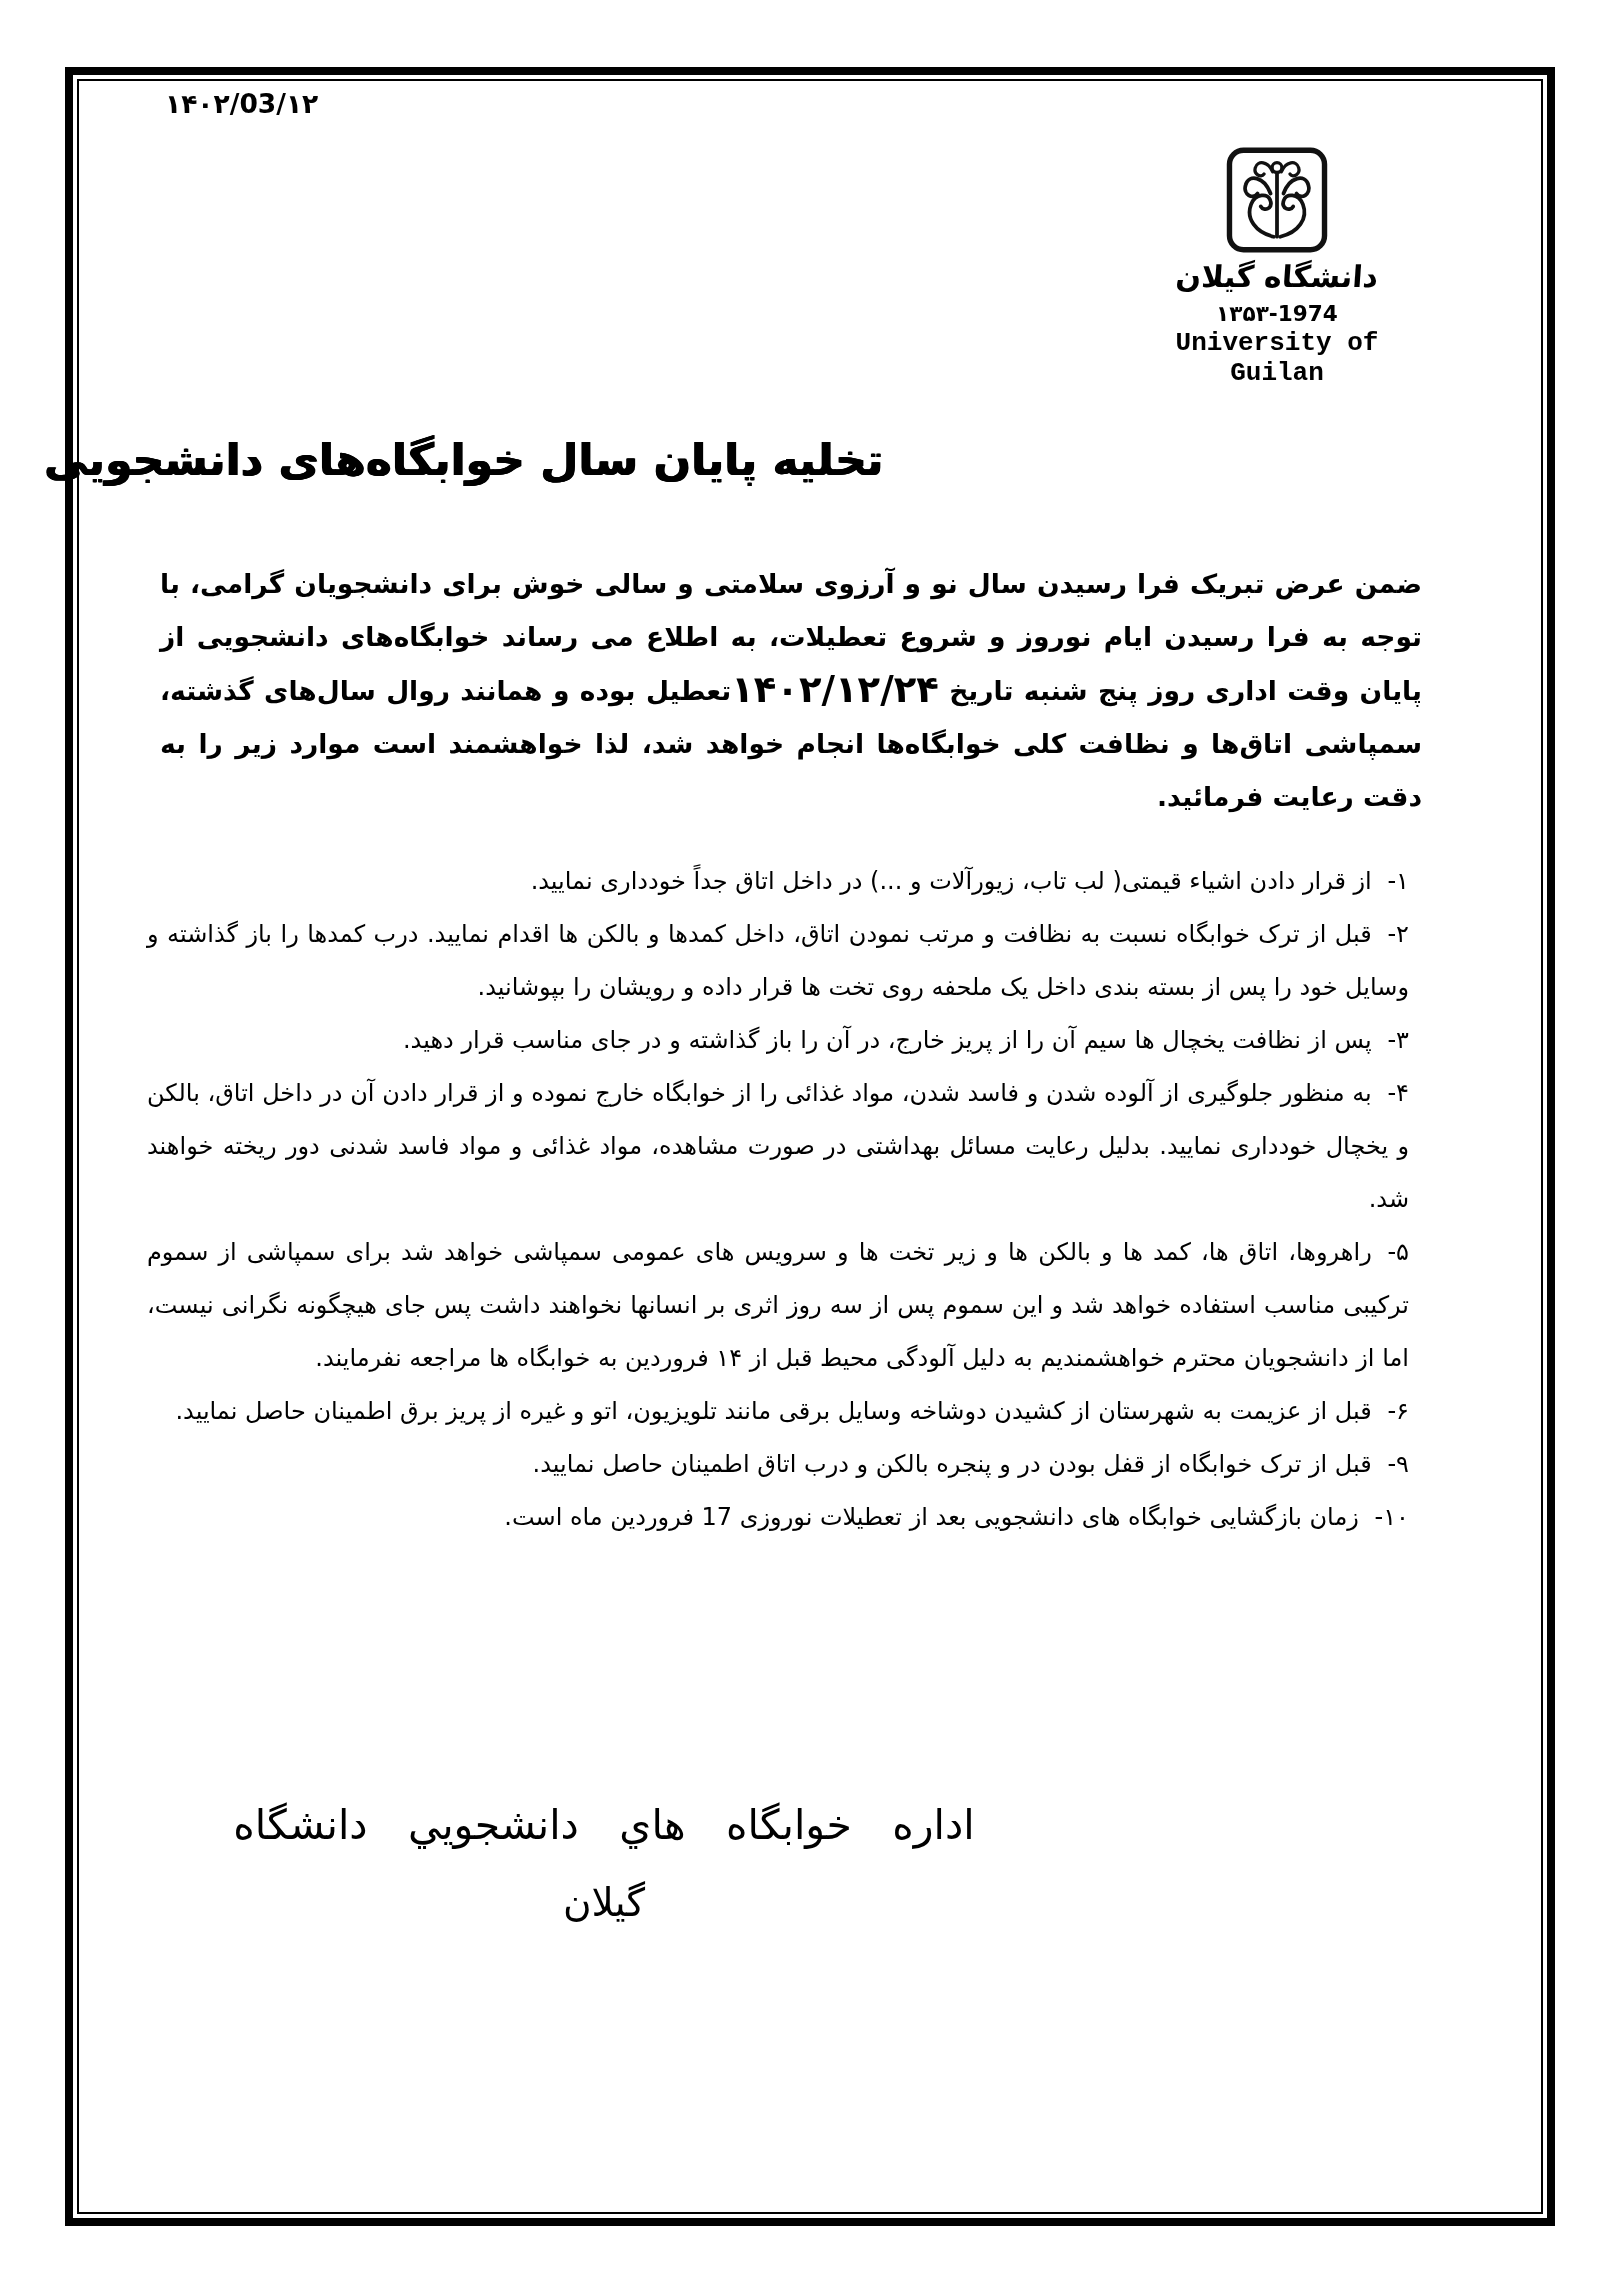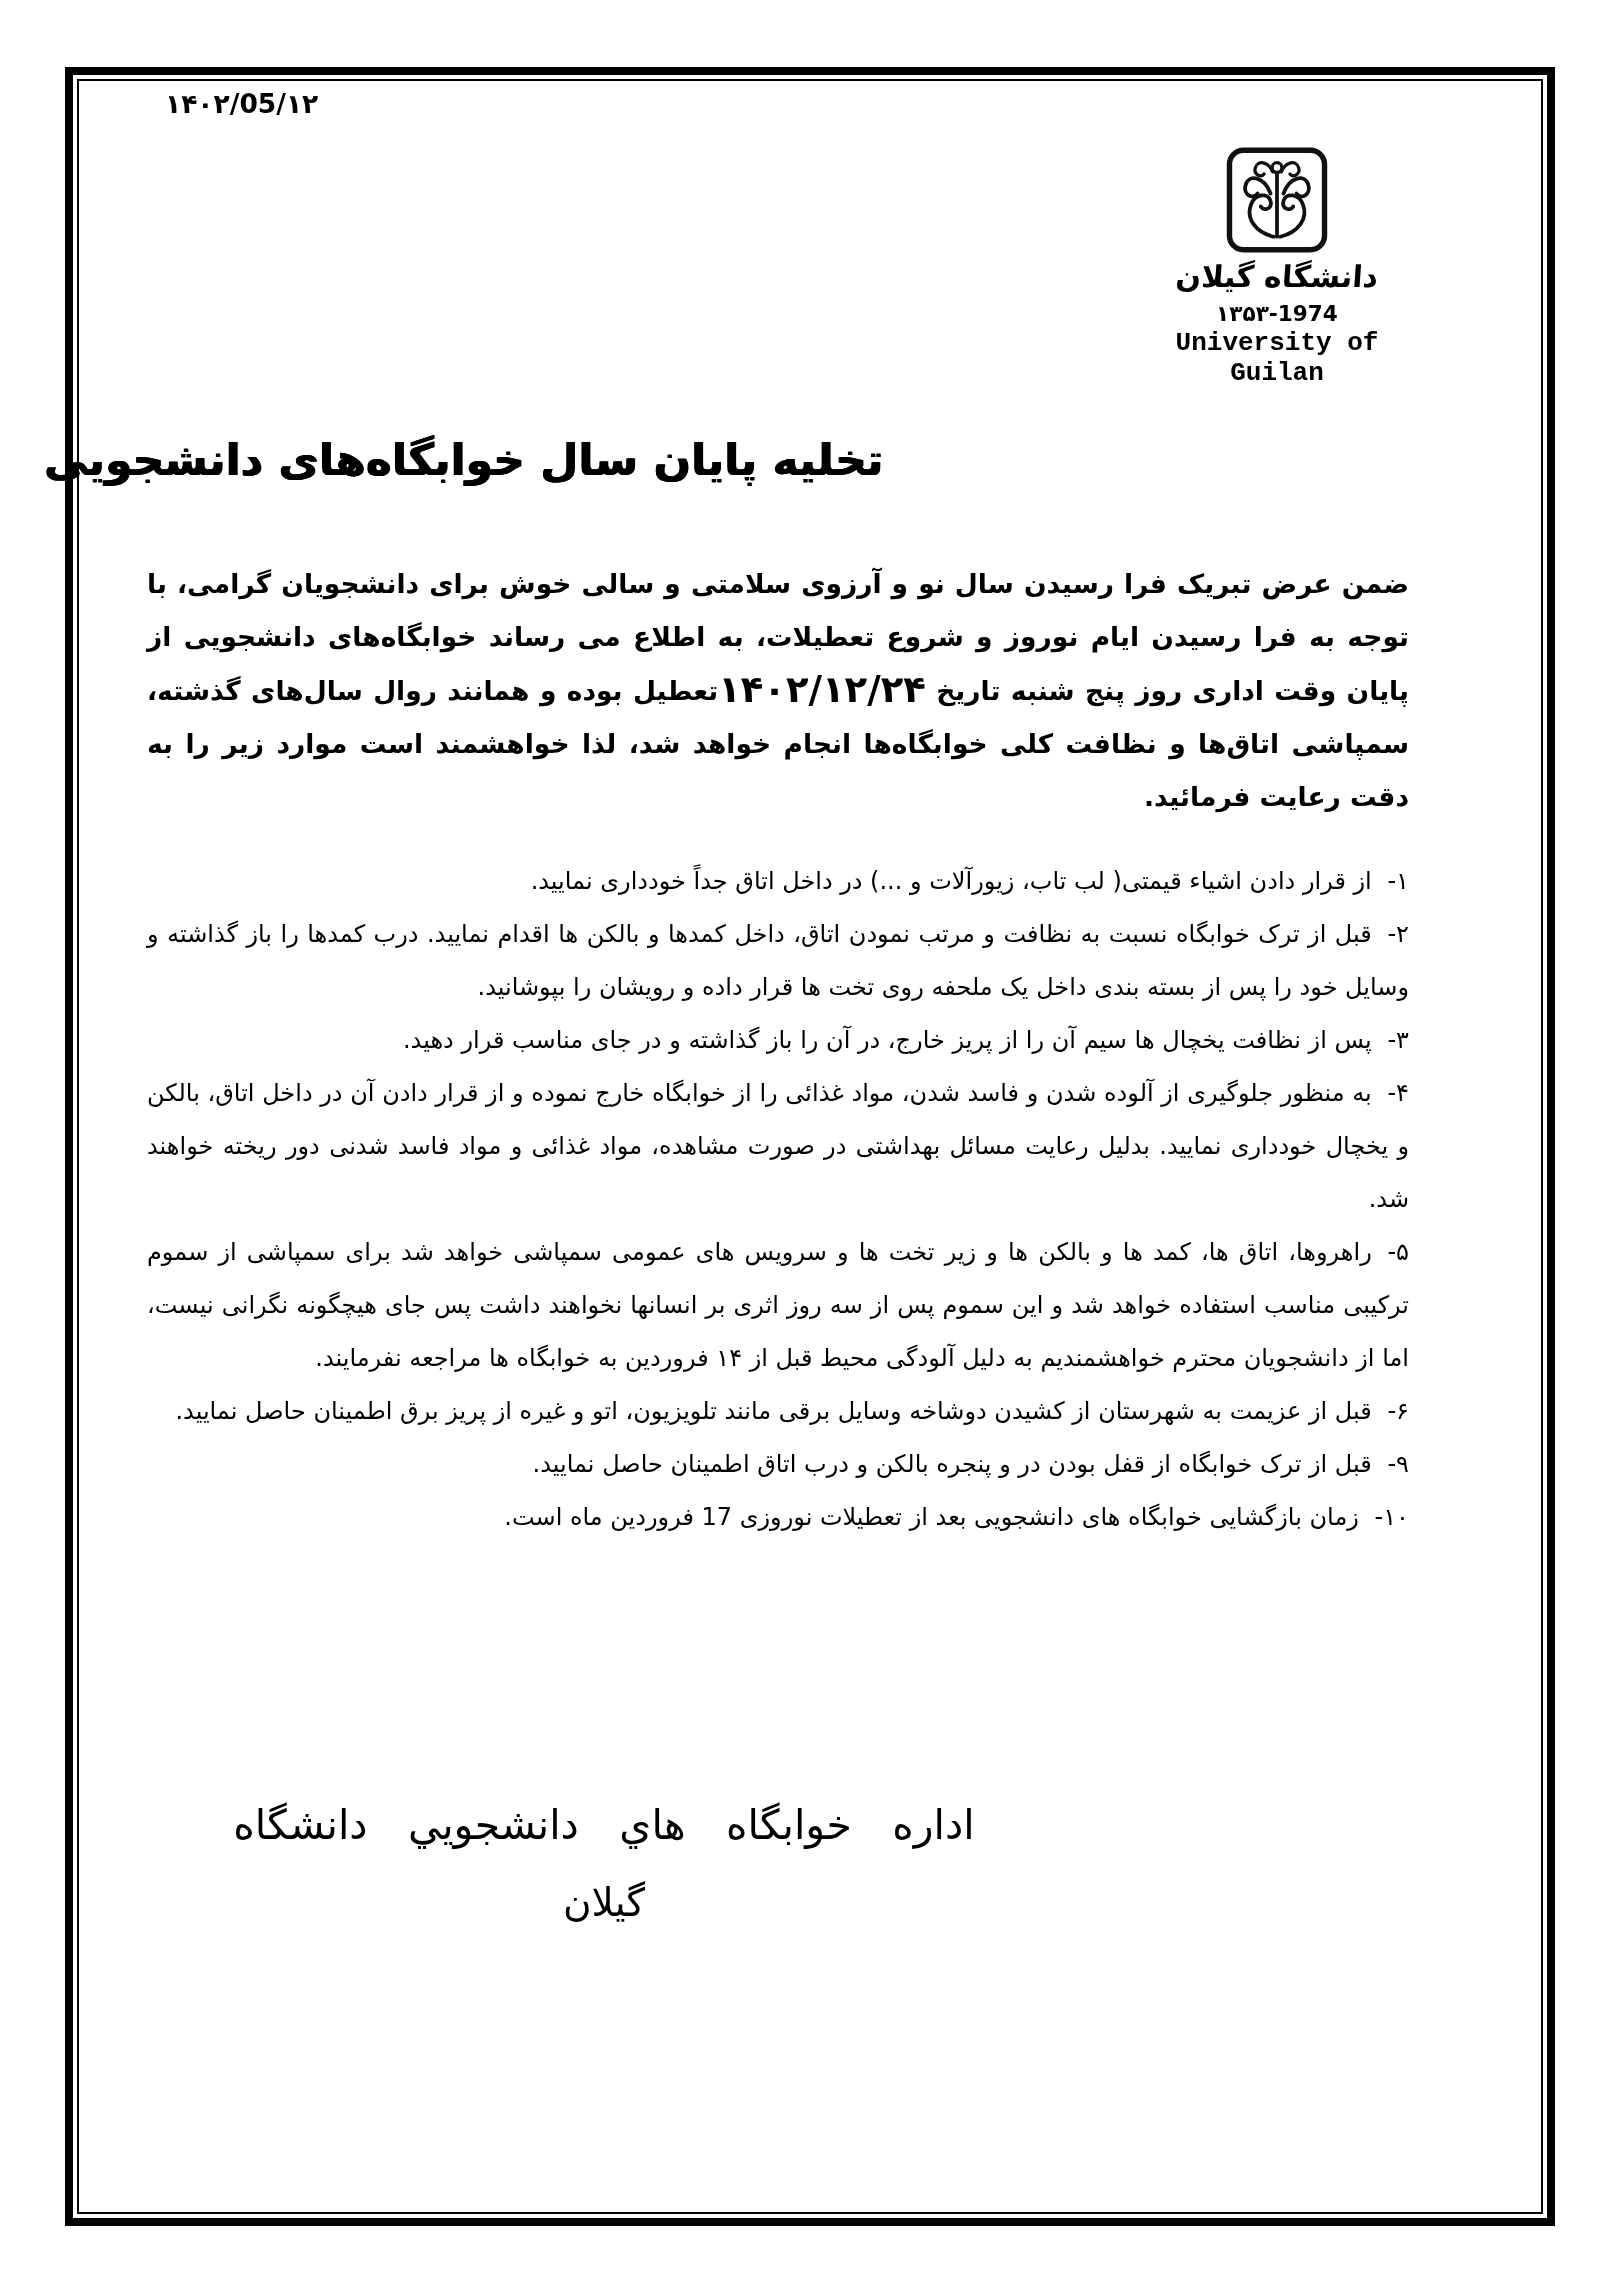--- a/index.html
+++ b/index.html
@@ -47,21 +47,21 @@
     text-shadow:0.6px 0 #000, -0.6px 0 #000;
     padding-left:44px;
   }
   
   .content{
     position:absolute;left:147px;width:1262px;top:0;height:100%;
   }
   .intro{
     position:absolute;top:557px;width:100%;
     direction:rtl;text-align:justify;
-    font-size:26.5px;font-weight:bold;line-height:53px;
+    font-size:26.5px;font-weight:bold;line-height:53px;margin-left:13px;
   }
   .intro .big-date{
     font-size:37px;font-weight:bold;letter-spacing:1px;
     line-height:53px;vertical-align:-2px;
   }
   
   .rules{
     position:absolute;top:855px;width:100%;
     direction:rtl;font-size:24px;line-height:53px;
   }
@@ -79,21 +79,21 @@
     font-size:39px;letter-spacing:6.9px;
   }
 </style>
 </head>
 <body>
 
 <div class="frame">
   <div class="frame-inner"></div>
 </div>
 
-<div class="doc-date">۱۴۰۲/05/۱۲</div>
+<div class="doc-date">۱۴۰۲/03/۱۲</div>
 
 <div class="logo-block">
   <svg class="logo-emblem" viewBox="0 0 100 100" xmlns="http://www.w3.org/2000/svg" fill="none" stroke="#111" stroke-linecap="round">
     <rect x="6" y="4" width="88" height="92" rx="13" stroke-width="5"></rect>
     <circle cx="50" cy="20" r="4.5" stroke-width="3"></circle>
     <line x1="50" y1="25" x2="50" y2="84" stroke-width="3.5"></line>
     <g id="wing">
       <path d="M47 84 C30 80 21 67 26 54 C30 44 42 43 44 51 C46 58 38 61 35 56" stroke-width="3.5"></path>
       <path d="M44 44 C38 28 24 26 21 36 C18 45 28 50 32 44" stroke-width="3.5"></path>
       <path d="M46 24 C42 14 32 13 30 20 C28 26 35 30 38 26" stroke-width="3"></path>

